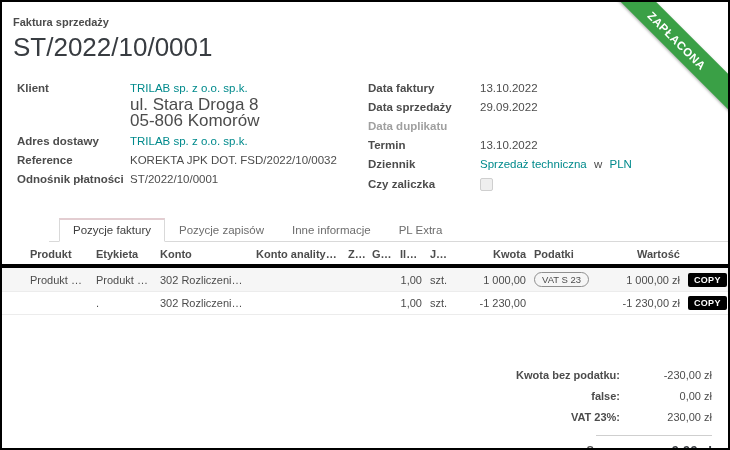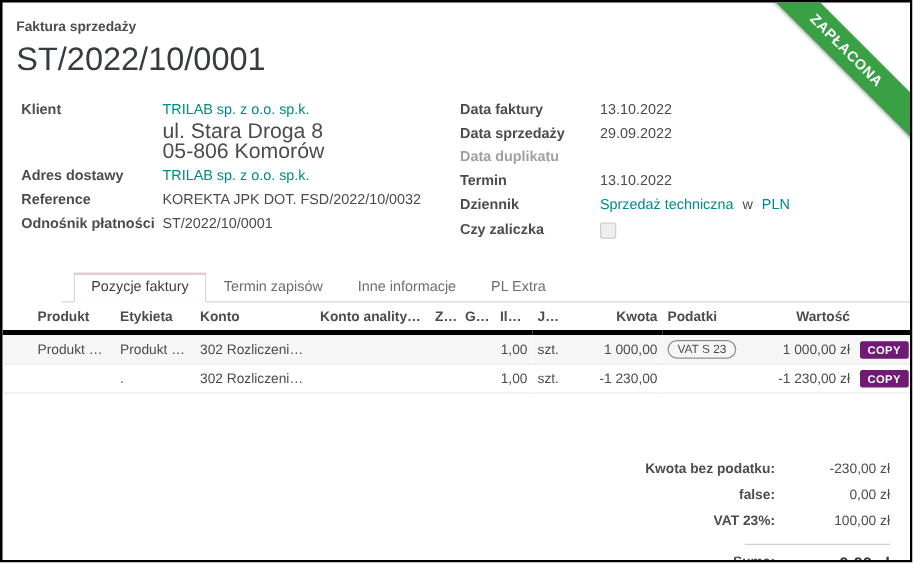--- a/index.html
+++ b/index.html
@@ -71,21 +71,21 @@
   table.lines .num { text-align: right; }
   table.lines thead tr { border-bottom: 4px solid #000000; }
   table.lines tbody tr { border-bottom: 1px solid #ececec; height: 23px; }
   table.lines tbody tr.odd { background: #f6f6f6; }
   .cell-pad { padding-left: 28px !important; }
   .tax-pill {
     display: inline-block; border: 1px solid #8f8f8f; border-radius: 9px;
     padding: 0 7px; font-size: 9.5px; line-height: 13px; color: #4c4c4c; background: transparent;
   }
   .copy-btn {
-    display: inline-block; background: #701a75; color: #fff; border: none;
+    display: inline-block; background: #000000; color: #fff; border: none;
     font-family: "Liberation Sans", sans-serif;
     font-size: 9px; font-weight: bold; letter-spacing: .3px;
     padding: 2px 6px; border-radius: 2px; cursor: pointer;
   }
   
   .summary { margin-top: 50px; padding-right: 16px; }
   .srow { display: flex; justify-content: flex-end; font-size: 11px; line-height: 21px; }
   .slabel { font-weight: bold; text-align: right; color: #4c4c4c; }
   .svalue { width: 92px; text-align: right; color: #4c4c4c; }
   .sep { border-top: 1px solid #cfcfcf; width: 116px; margin: 7px 0 4px auto; }
@@ -155,21 +155,21 @@
       </div>
       <div class="frow" style="margin-top:3px">
         <div class="flabel">Czy zaliczka</div>
         <div class="checkbox"></div>
       </div>
     </div>
   </div>
 
   <div class="tabbar">
     <div class="tab active">Pozycje faktury</div>
-    <div class="tab">Termin zapisów</div>
+    <div class="tab">Pozycje zapisów</div>
     <div class="tab">Inne informacje</div>
     <div class="tab">PL Extra</div>
   </div>
 
   <table class="lines">
     <colgroup>
       <col style="width:90px">
         <col style="width:64px">
         <col style="width:96px">
         <col style="width:92px">
@@ -234,21 +234,21 @@
     <div class="srow">
       <div class="slabel">Kwota bez podatku:</div>
       <div class="svalue">-230,00 zł</div>
     </div>
     <div class="srow">
       <div class="slabel">false:</div>
       <div class="svalue">0,00 zł</div>
     </div>
     <div class="srow">
       <div class="slabel">VAT 23%:</div>
-      <div class="svalue">100,00 zł</div>
+      <div class="svalue">230,00 zł</div>
     </div>
     <div class="sep"></div>
     <div class="srow total">
       <div class="slabel">Suma:</div>
       <div class="svalue">0,00 zł</div>
     </div>
   </div>
 
 </div>
 

